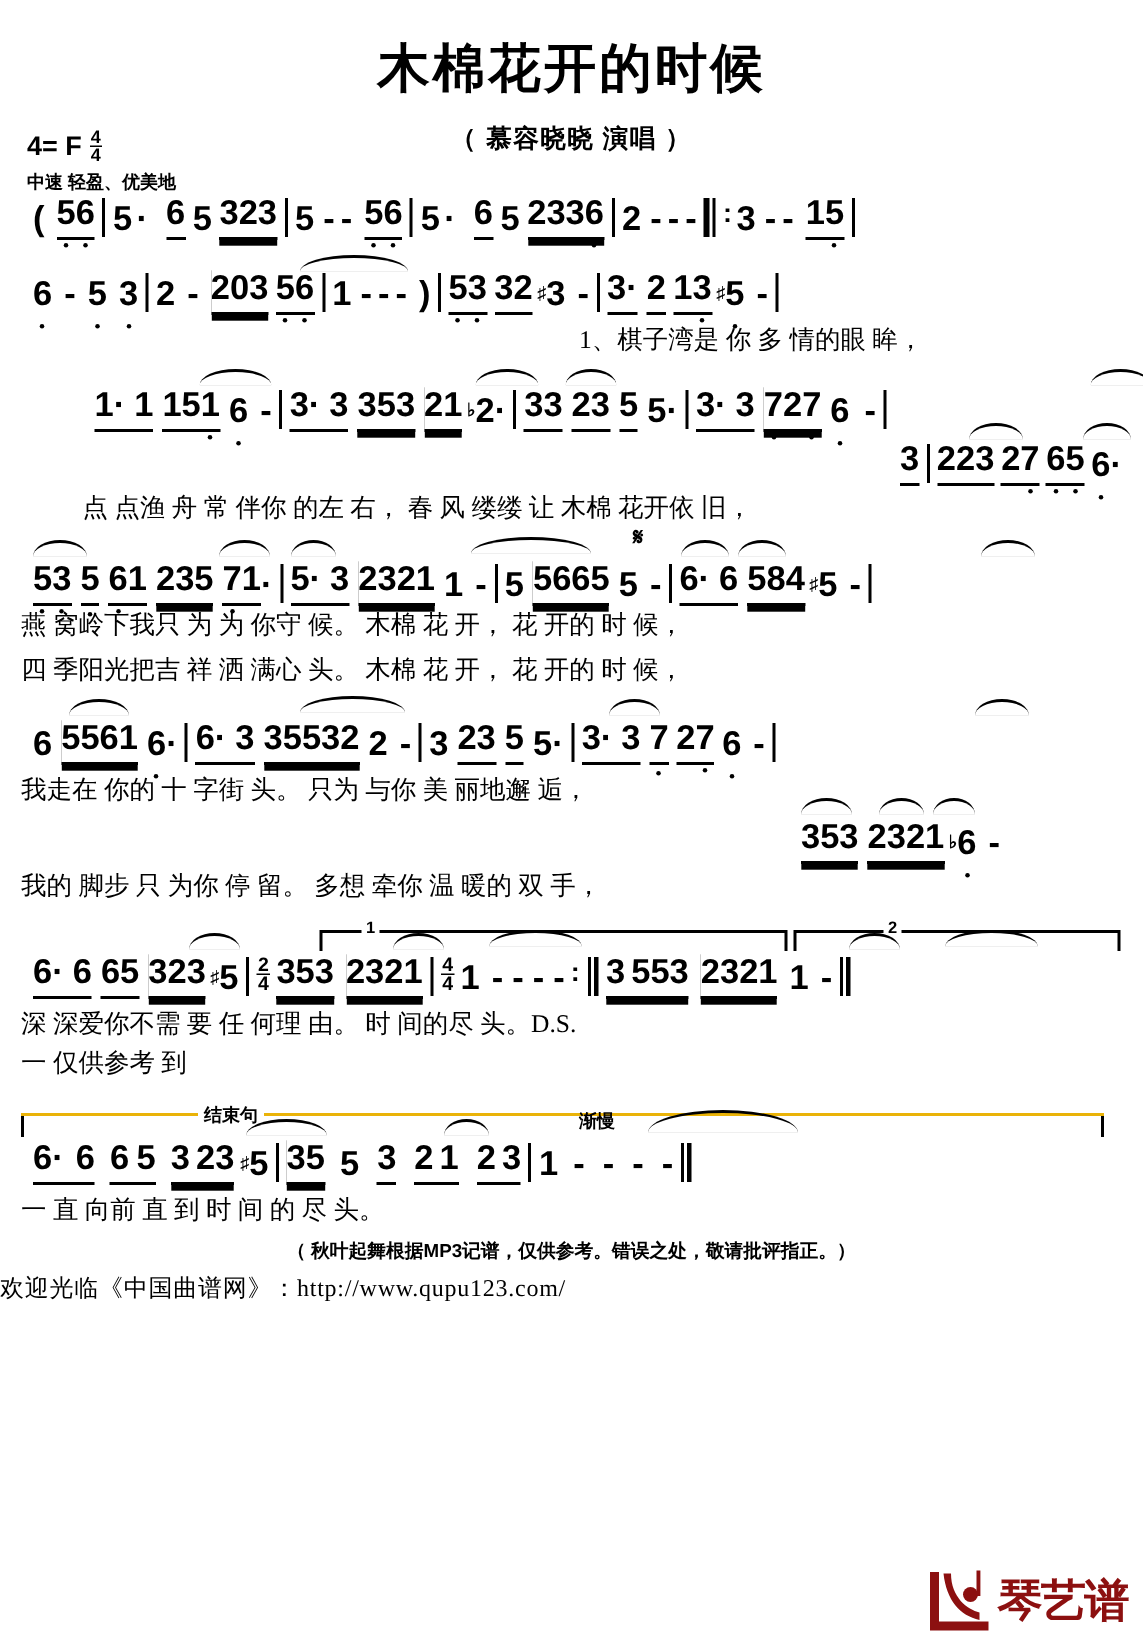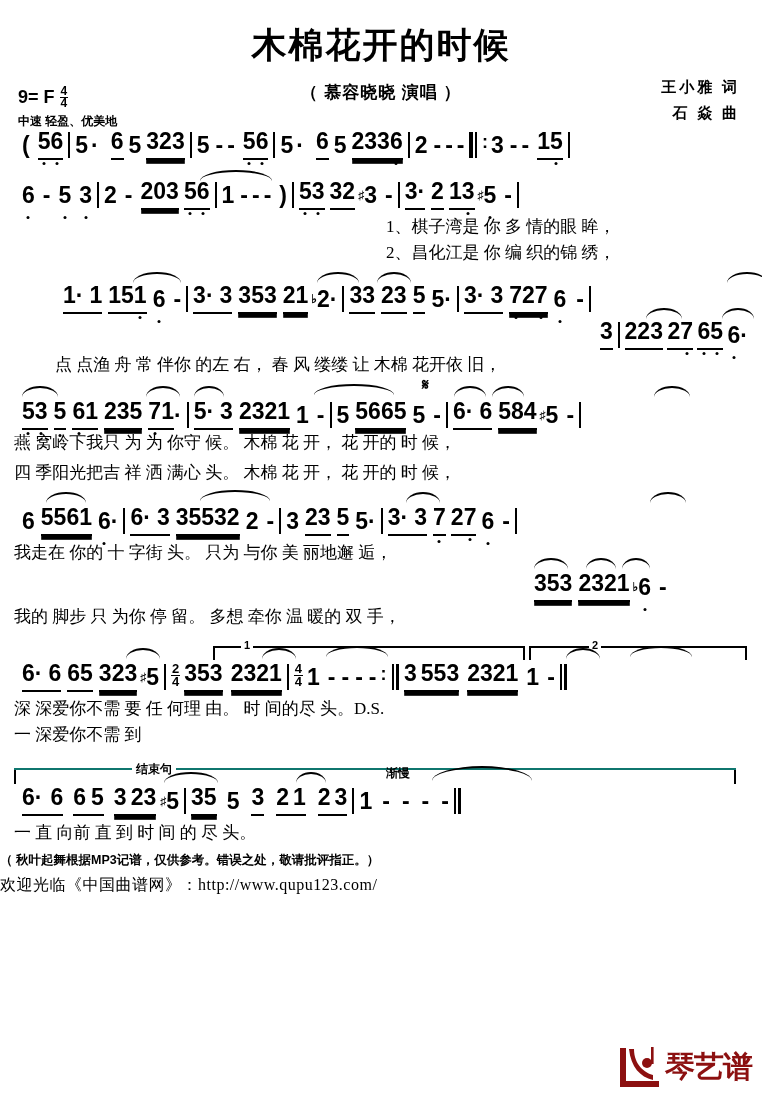--- a/index.html
+++ b/index.html
@@ -62,55 +62,51 @@
   .dbar i{display:inline-block;width:3.5px;height:26px;background:#000;vertical-align:bottom;}
   .dbar i+i{width:2px;margin-left:2px;}
   .acc{font-size:12px;vertical-align:super;font-weight:bold;}
 
   
   .volta{position:absolute;border-top:2px solid #000;height:12px;}
   .volta::before{content:"";position:absolute;left:0;top:0;width:2px;height:12px;background:#000;}
   .volta::after{content:"";position:absolute;right:0;top:0;width:2px;height:12px;background:#000;}
   .volta b{position:absolute;top:-9px;left:28px;background:#fff;padding:0 3px;
            font-family:"Liberation Sans",sans-serif;font-size:11px;font-weight:bold;}
-  .endbox{position:absolute;border-top:2px solid #0f766e;height:14px;}
+  .endbox{position:absolute;border-top:2px solid #eab308;height:14px;}
   .endbox::before{content:"";position:absolute;left:0;top:0;width:2px;height:14px;background:#000;}
   .endbox::after{content:"";position:absolute;right:0;top:0;width:2px;height:14px;background:#000;}
   .endbox b{position:absolute;top:-9px;left:118px;background:#fff;padding:0 4px;
             font-family:"Liberation Sans",sans-serif;font-size:12px;font-weight:bold;}
   .segno{position:absolute;font-size:16px;font-weight:bold;}
   .rit{position:absolute;font-family:"Liberation Sans",sans-serif;
        font-size:12px;font-weight:bold;}
 
   
-  .note-foot{text-align:left;font-family:"Liberation Sans",sans-serif;
+  .note-foot{text-align:center;font-family:"Liberation Sans",sans-serif;
              font-size:12.5px;font-weight:bold;margin-top:6px;}
   .url-foot{text-align:left;font-family:"Liberation Serif",serif;
             font-size:16px;margin-top:6px;letter-spacing:.5px;}
   .logo{position:absolute;right:10px;bottom:8px;display:flex;align-items:center;gap:2px;}
   .logo svg{display:block;}
   .logo-text{color:#8c1010;font-family:Liberation Sans, sans-serif;
              font-weight:bold;font-size:30px;letter-spacing:-1px;}
 </style>
 </head>
 <body>
 
 <div class="page">
 
   <h1 class="title">木棉花开的时候</h1>
   <div class="subtitle">（ 慕容晓晓 演唱 ）</div>
 
-  <div class="credits">
-    <div>王小雅 词</div>
-    <div>石  焱 曲</div>
-  </div>
 
   <div class="keyblock">
     <div class="keyline">
-      <span>9= F</span>
+      <span>4= F</span>
       <span class="frac">
         <span>4</span>
         <span>4</span>
       </span>
     </div>
     <div class="tempo">中速 轻盈、优美地</div>
   </div>
 
   <div class="system" style="margin-top:22px;">
     <div class="notes">
@@ -163,21 +159,20 @@
       <span class="acc">♯</span><span class="n">3</span><span class="sp" style="width:8px"></span>-
       <span class="bar"></span>
       <span class="n b1">3<span style="letter-spacing:0">·</span></span><span class="sp" style="width:6px"></span>
       <span class="n b1">2</span><span class="sp" style="width:5px"></span>
       <span class="n b1">1<span class="n dl">3</span></span><span class="sp" style="width:3px"></span>
       <span class="acc">♯</span><span class="n dl">5</span><span class="sp" style="width:8px"></span>-
       <span class="bar"></span>
       <span class="slur" style="left:186px;top:-6px;width:72px;"></span>
     </div>
     <div class="lyric" style="margin-left:372px;margin-top:4px;">1、棋子湾是 你    多   情的眼 眸，</div>
-    <div class="lyric" style="margin-left:372px;">2、昌化江是 你    编   织的锦 绣，</div>
   </div>
 
   <div class="system" style="margin-top:14px;margin-left:41px;">
     <div class="notes" style="position:relative;">
       <span class="sp" style="width:8px"></span>
       <span class="n b1">1·<span class="sp" style="width:6px"></span>1</span><span class="sp" style="width:6px"></span>
       <span class="n b1">15<span class="n dl">1</span></span><span class="sp" style="width:6px"></span>
       <span class="n dl">6</span><span class="sp" style="width:8px"></span>-
       <span class="bar"></span>
       <span class="n b1">3·<span class="sp" style="width:6px"></span>3</span><span class="sp" style="width:6px"></span>
@@ -316,21 +311,21 @@
       <span class="n b2">2321</span><span class="sp" style="width:8px"></span>
       <span class="n">1</span><span class="sp" style="width:8px"></span>-
       <span class="dbar"><i style="width:2px"></i><i style="width:3.5px"></i></span>
       <span class="slur" style="left:112px;top:-10px;width:34px;"></span>
       <span class="slur" style="left:248px;top:-10px;width:34px;"></span>
       <span class="slur" style="left:312px;top:-12px;width:62px;"></span>
       <span class="slur" style="left:552px;top:-10px;width:34px;"></span>
       <span class="slur" style="left:616px;top:-12px;width:62px;"></span>
     </div>
     <div class="lyric" style="margin-top:4px;">深  深爱你不需  要    任 何理      由。       时  间的尽   头。D.S.</div>
-    <div class="lyric">一  深爱你不需    到</div>
+    <div class="lyric">一  仅供参考    到</div>
   </div>
 
   <div class="system" style="margin-top:34px;">
     <div class="endbox" style="left:14px;top:-14px;width:722px;">
       <b>结束句</b>
     </div>
     <div class="notes" style="position:relative;">
       <span class="sp" style="width:8px"></span>
       <span class="n b1">6·<span class="sp" style="width:8px"></span>6</span><span class="sp" style="width:10px"></span>
       <span class="n b1">6<span class="sp" style="width:5px"></span>5</span><span class="sp" style="width:10px"></span>

